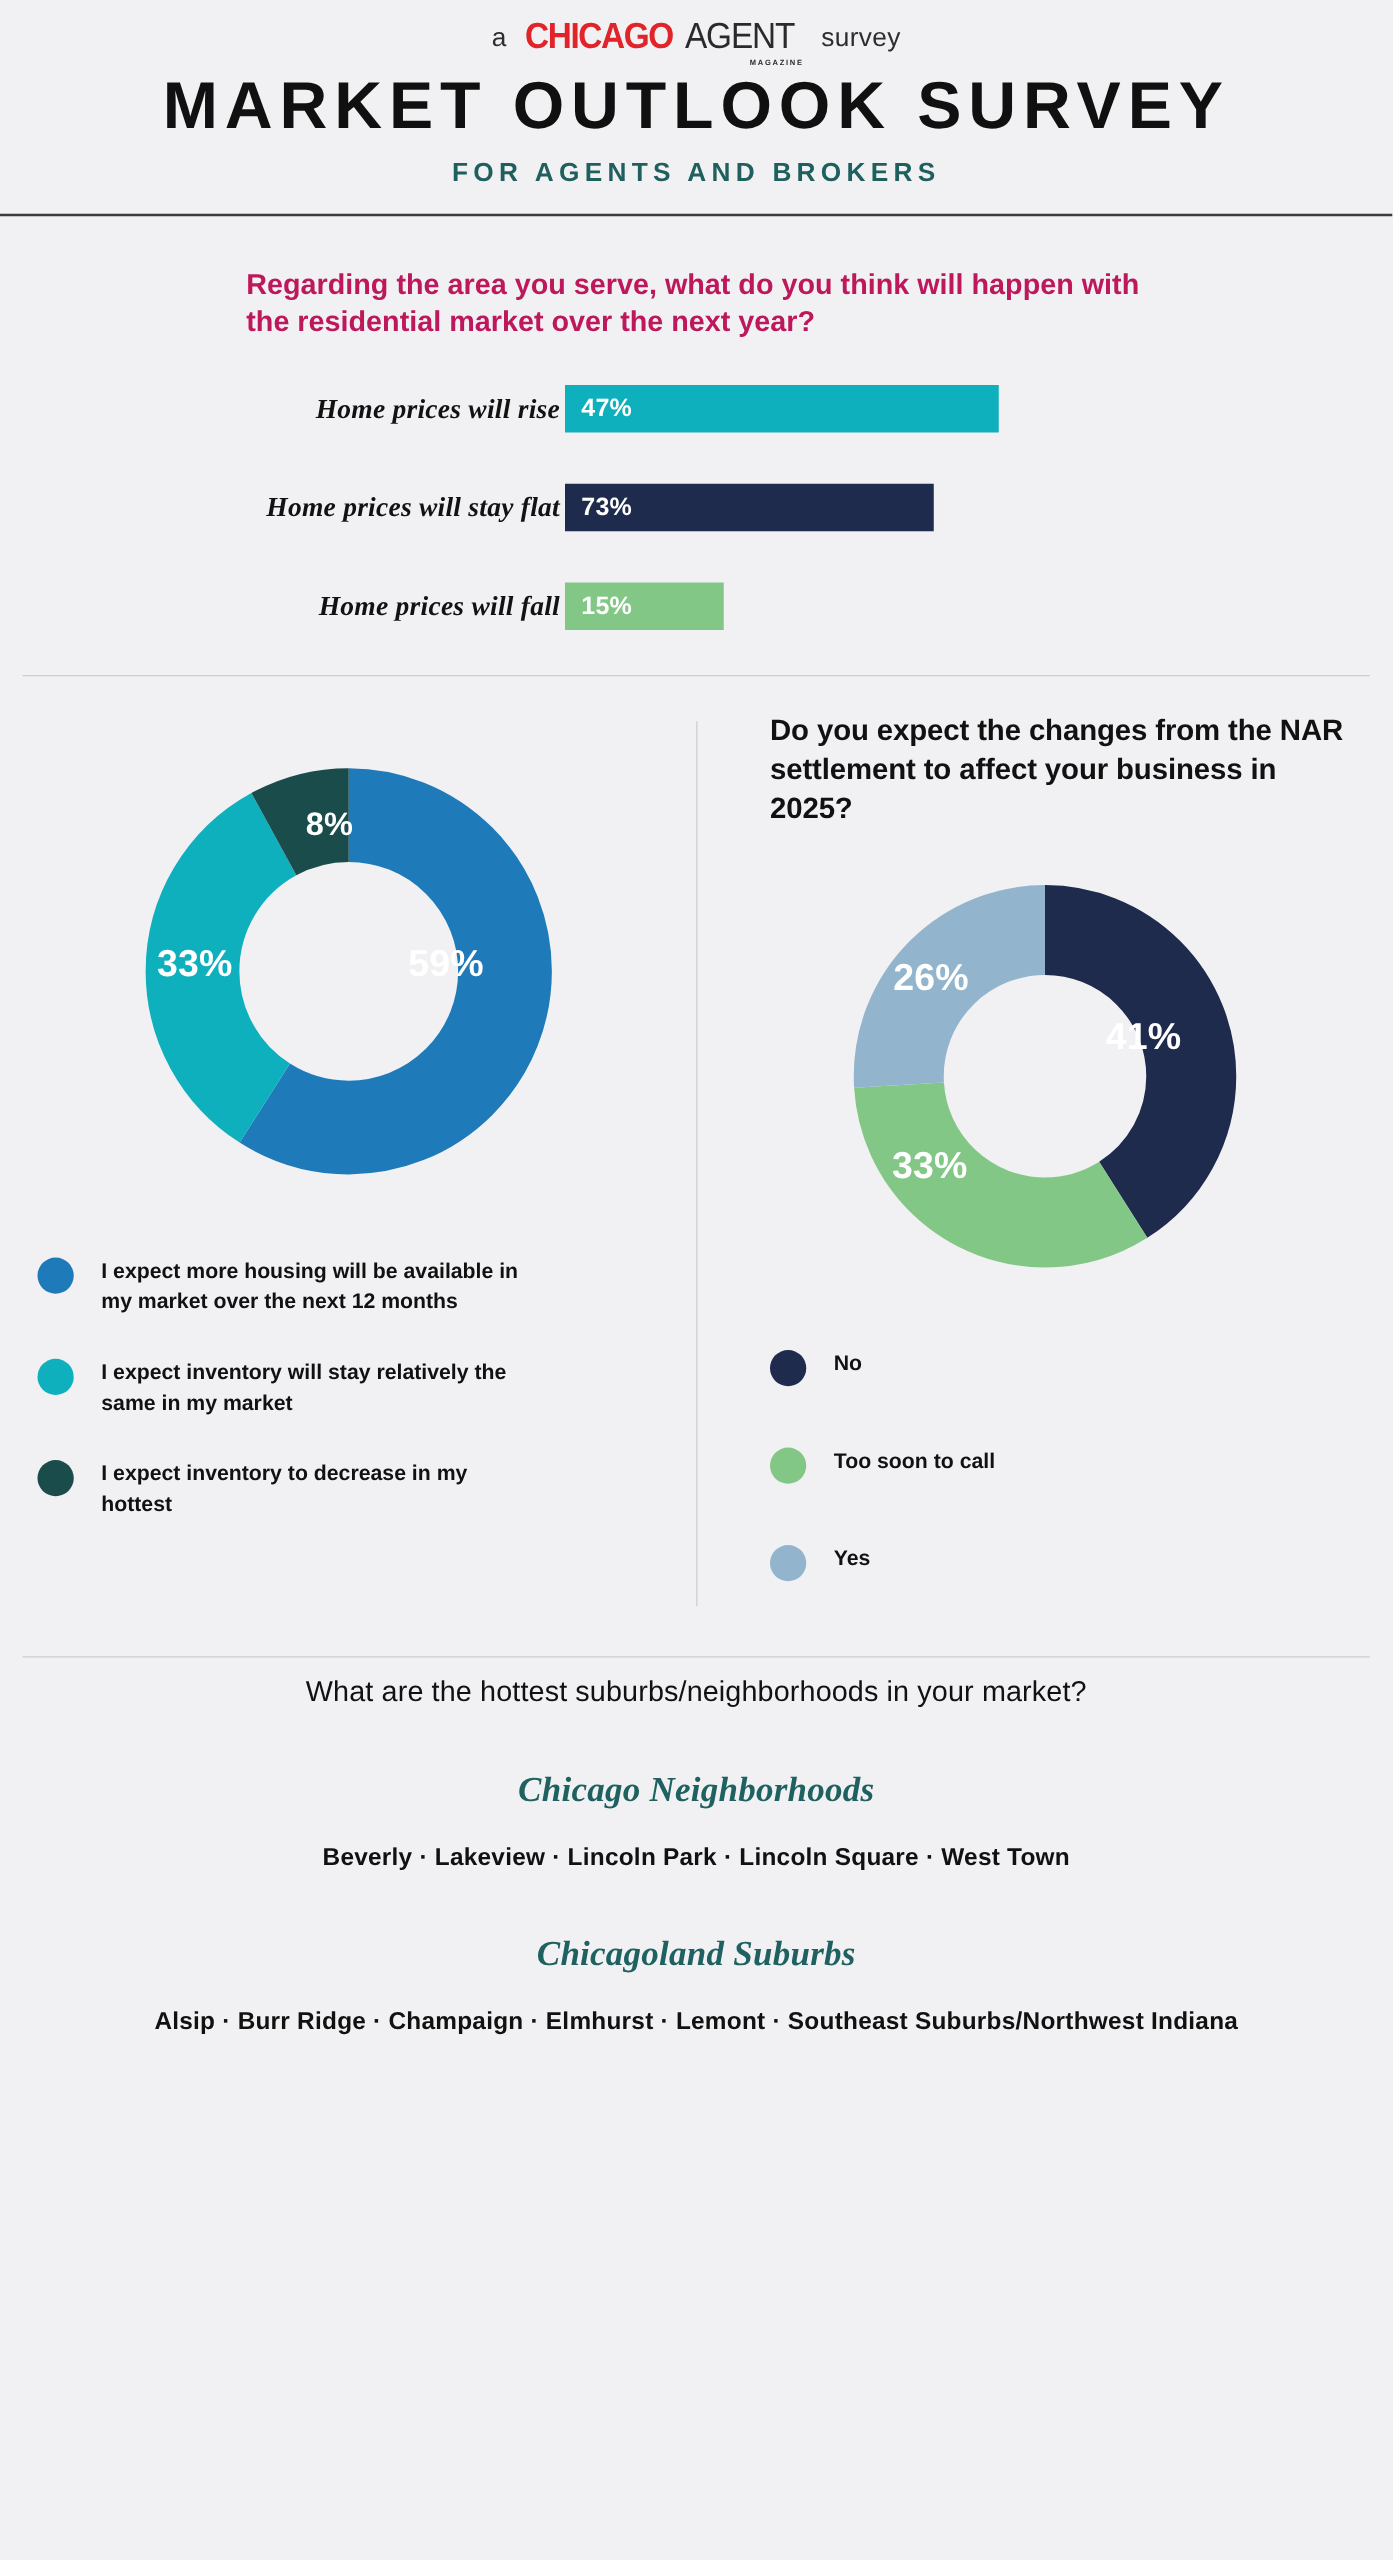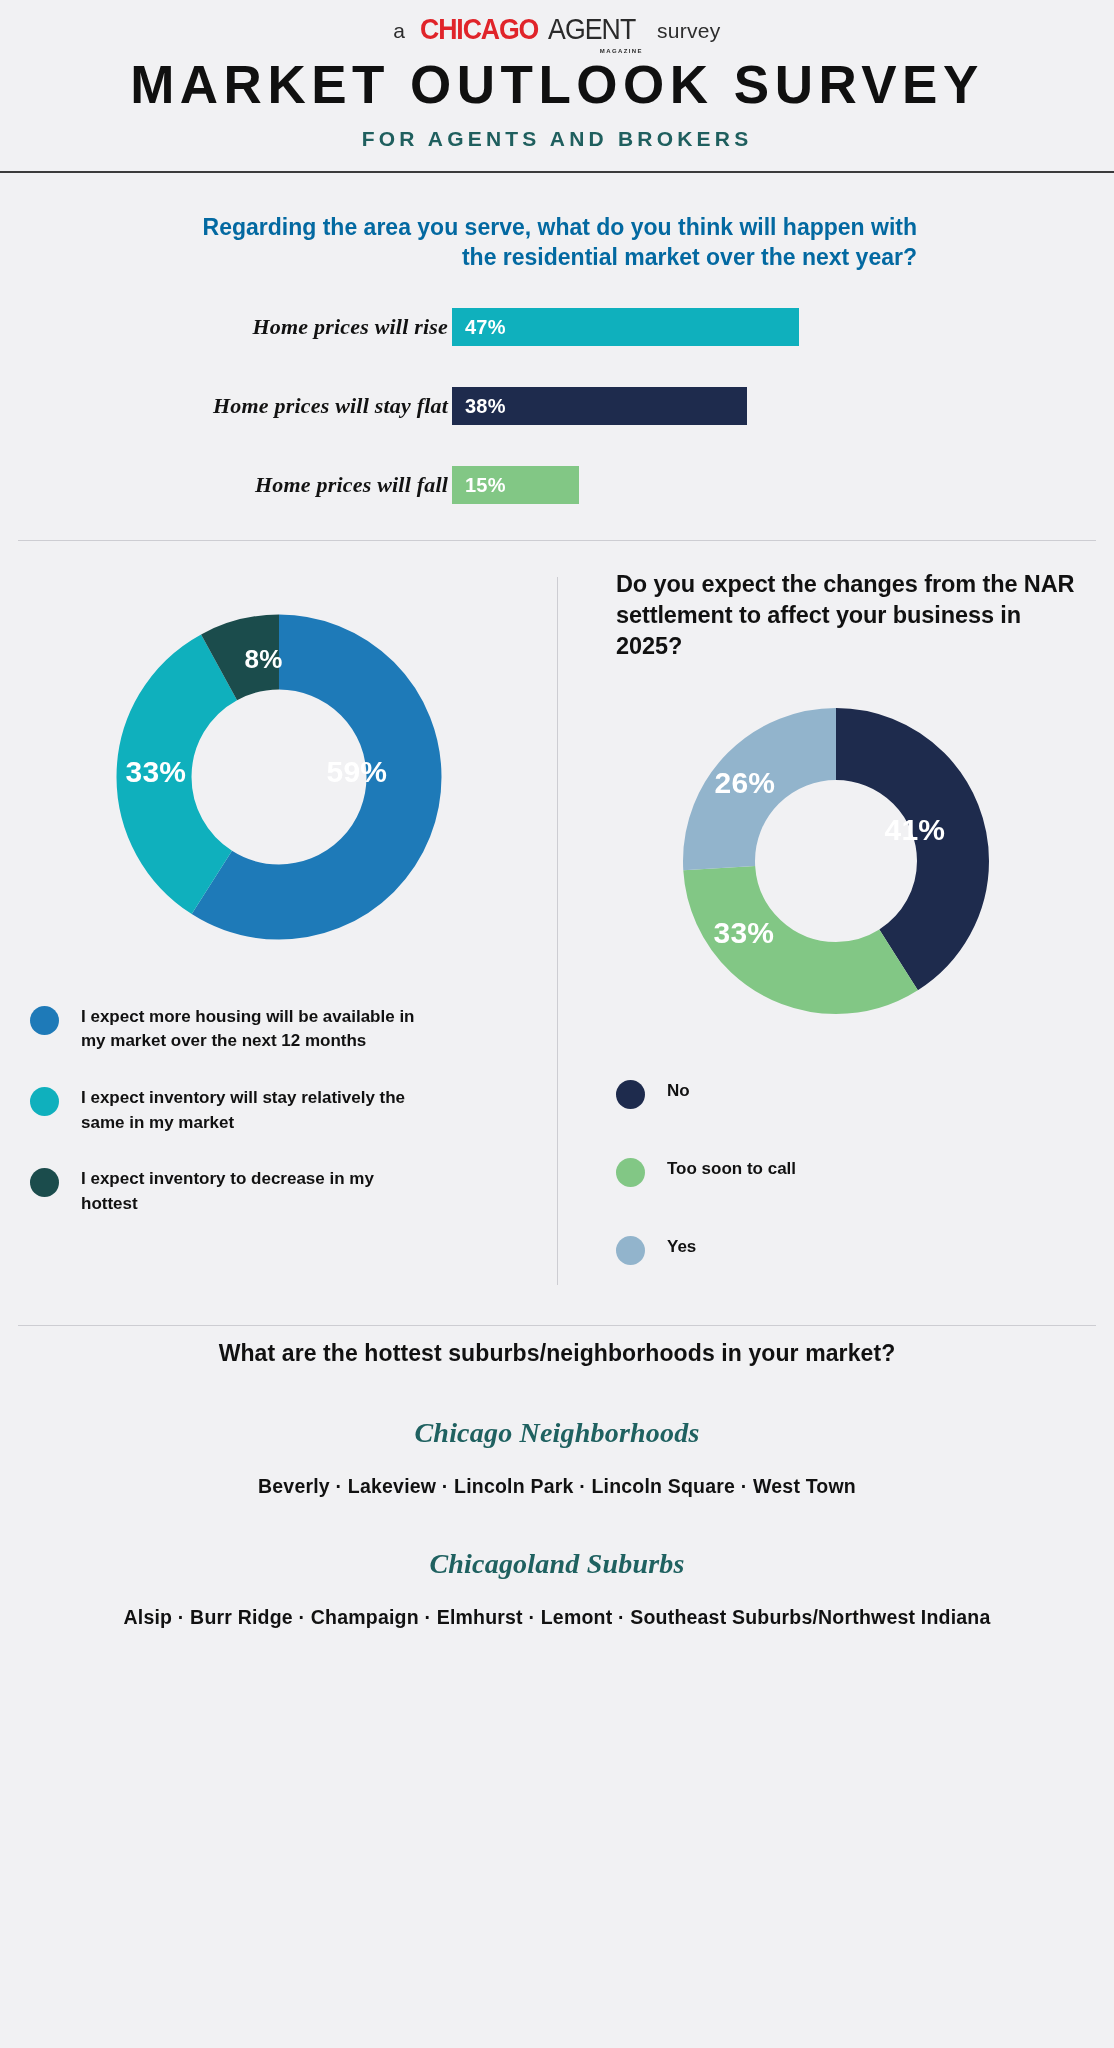--- a/index.html
+++ b/index.html
@@ -99,25 +99,25 @@
   .rule-top {
     width: 100%;
     height: 2px;
     background: #3b3b3b;
     margin-top: 22px;
   }
 
   
   .q1 { padding-top: 40px; }
   .q1-title {
-    text-align: right;
+    text-align: left;
     font-family: "Liberation Sans Narrow", "Liberation Sans", sans-serif;
     font-size: 23px;
     font-weight: 700;
-    color: #0369a1;
+    color: #be185d;
     line-height: 1.3;
     max-width: 720px;
     margin: 0 auto;
   }
   .bars {
     margin-top: 30px;
     padding-left: 72px;
   }
   .bar-row {
     display: flex;
@@ -219,21 +219,21 @@
     line-height: 1.45;
     max-width: 340px;
   }
   .col.right .legend-text { max-width: 300px; }
 
   
   .bottom { padding-top: 14px; text-align: center; }
   .bottom-q {
     font-family: "Liberation Sans Narrow", "Liberation Sans", sans-serif;
     font-size: 23px;
-    font-weight: 700;
+    font-weight: 400;
     color: #111;
     letter-spacing: .1px;
   }
   .grp-title {
     font-family: "Liberation Serif", serif;
     font-style: italic;
     font-weight: 700;
     font-size: 28px;
     color: #1f6160;
     margin-top: 50px;
@@ -277,21 +277,21 @@
           <div class="bar-fill" style="width:347px;background:#0fb0bd;">
             <span>47%</span>
           </div>
         </div>
       </div>
 
       <div class="bar-row">
         <div class="bar-label">Home prices will stay flat</div>
         <div class="bar-track">
           <div class="bar-fill" style="width:295px;background:#1e2b4d;">
-            <span>38%</span>
+            <span>73%</span>
           </div>
         </div>
       </div>
 
       <div class="bar-row">
         <div class="bar-label">Home prices will fall</div>
         <div class="bar-track">
           <div class="bar-fill" style="width:127px;background:#82c785;">
             <span>15%</span>
           </div>

